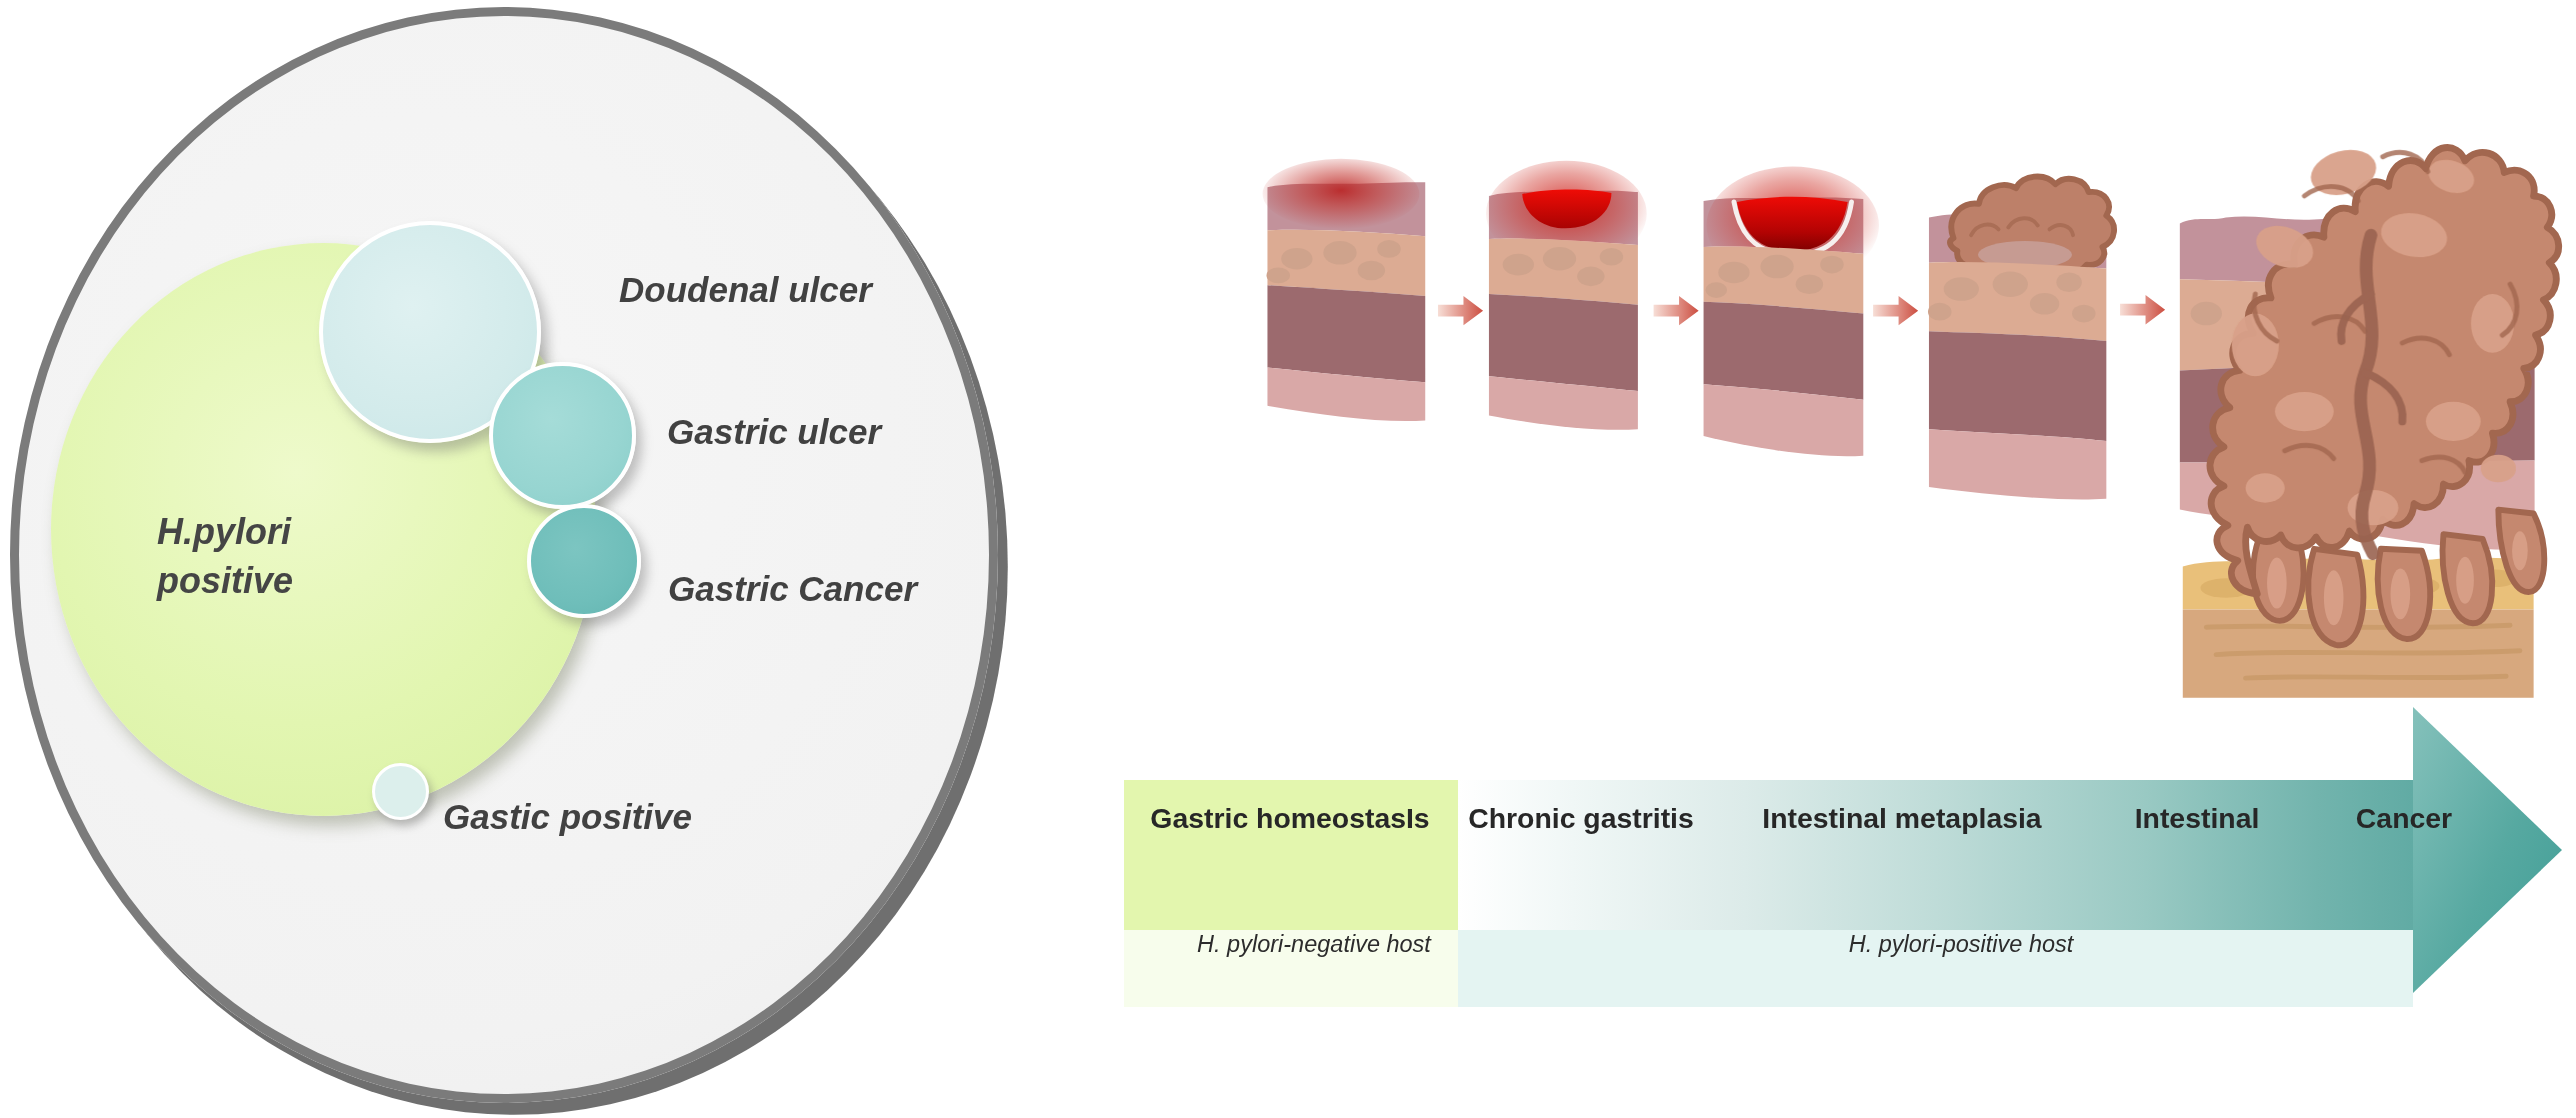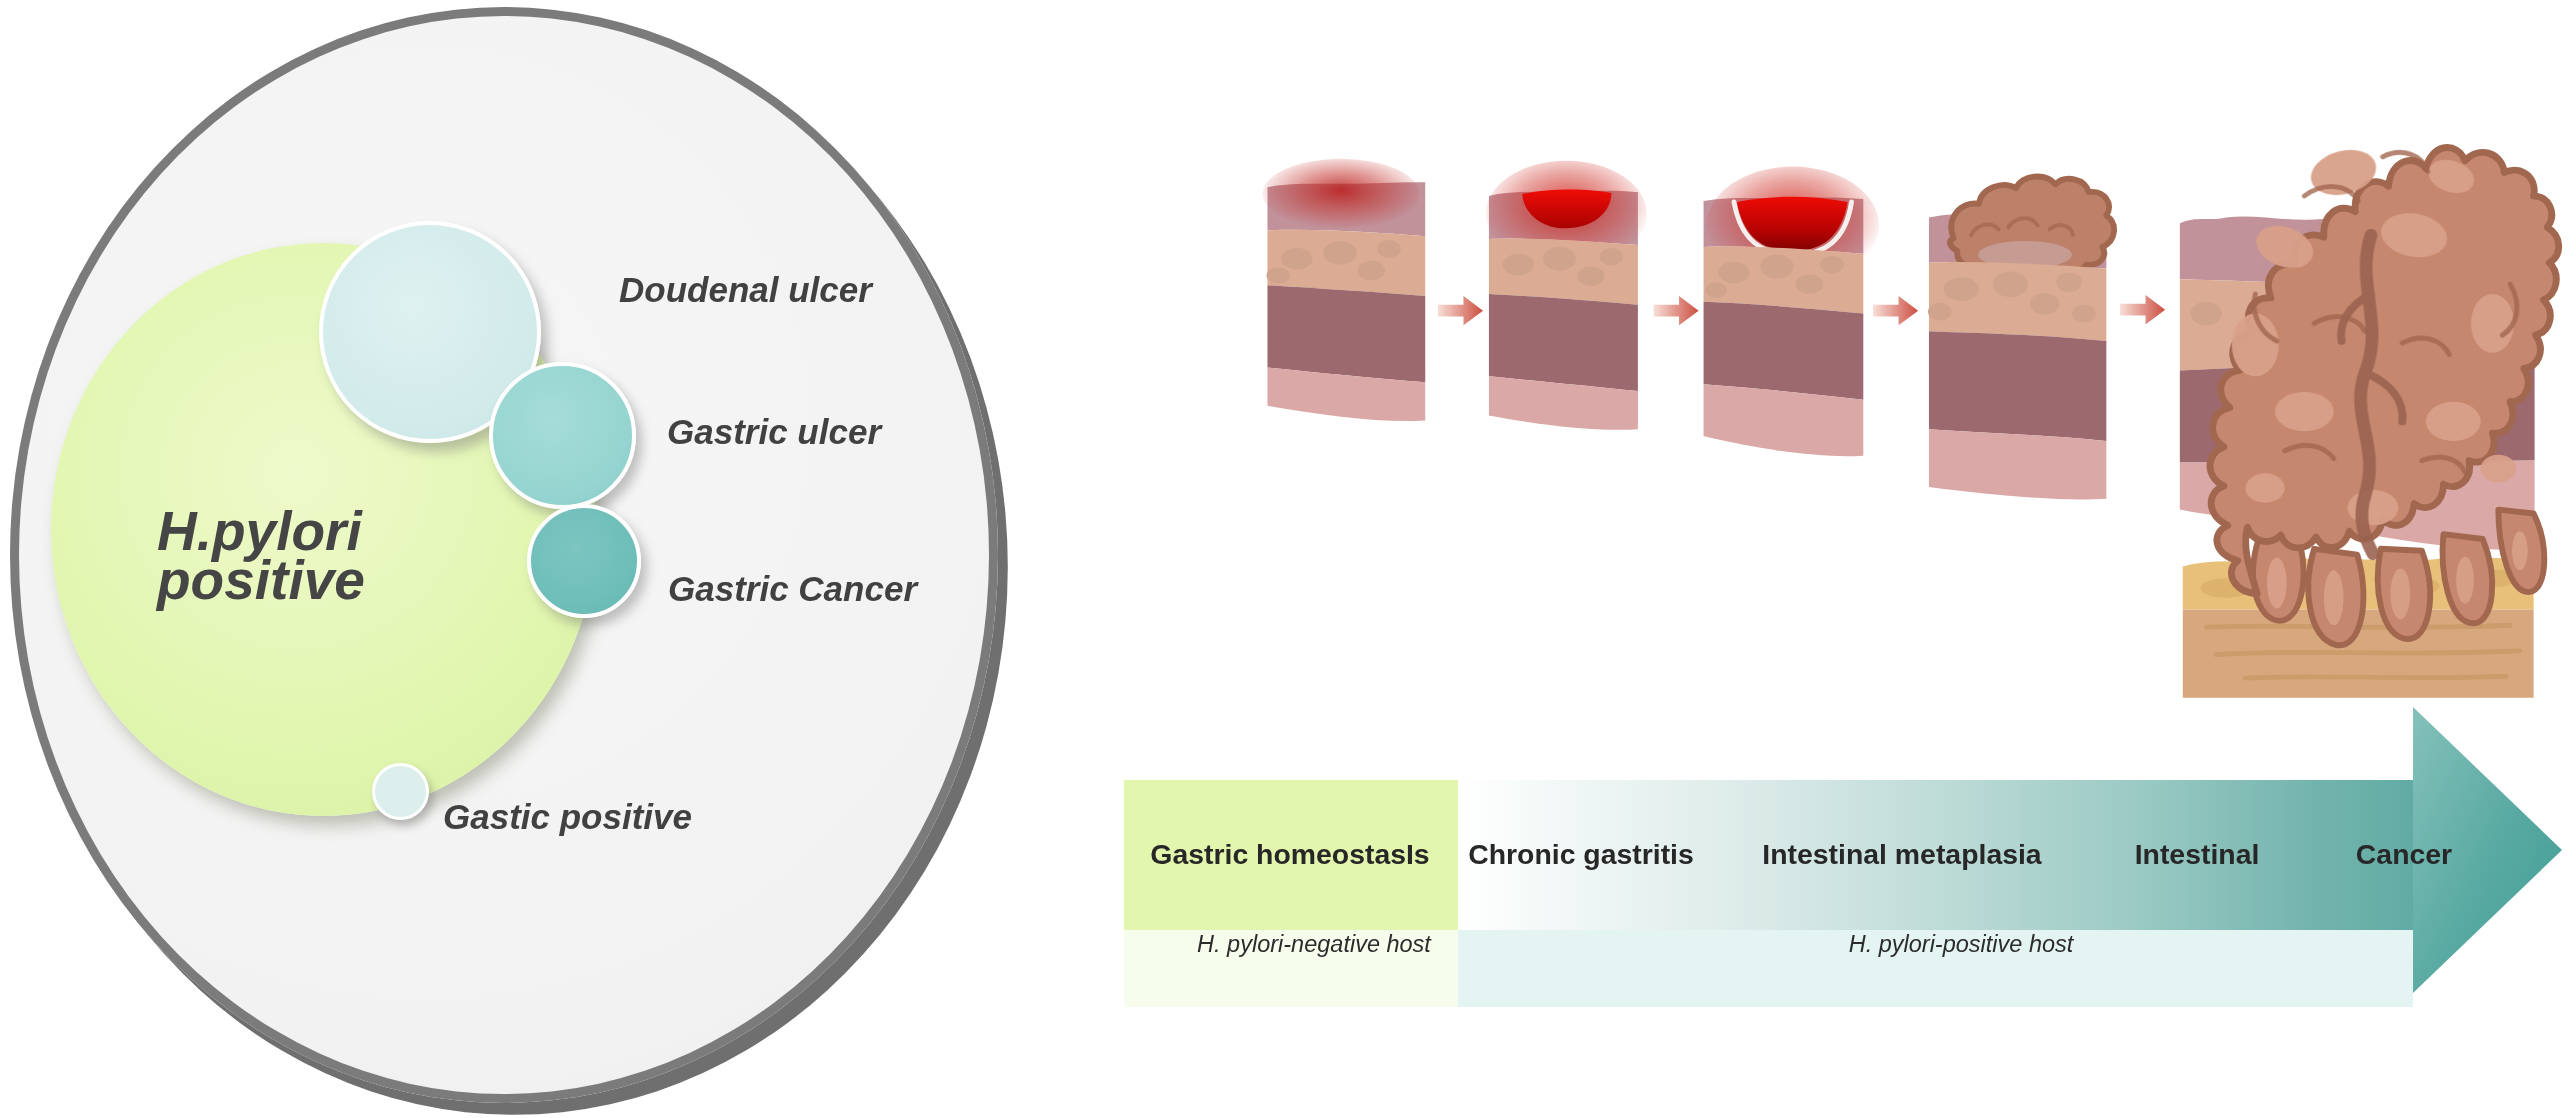--- a/index.html
+++ b/index.html
@@ -24,40 +24,40 @@
     border:4.9px solid #ffffff;box-shadow:5.9px 7.8px 10.8px rgba(110,110,110,.40);}
   #gastric-cancer-circle{left:527px;top:504px;width:114px;height:114px;z-index:4;
     background:radial-gradient(circle at 42% 38%, #7cc5c1 0%, #6fbeba 60%, #63b5b1 100%);
     border:4.9px solid #ffffff;box-shadow:5.9px 7.8px 10.8px rgba(110,110,110,.40);}
   #lymphoma-circle{left:372px;top:763px;width:57px;height:57px;z-index:3;
     background:#dcefec;border:3.9px solid #ffffff;
     box-shadow:3.9px 5.9px 8.8px rgba(110,110,110,.40);}
   .venn-label{z-index:5;font-weight:bold;font-style:italic;font-size:35px;
     color:#414141;white-space:nowrap;transform:translateY(-50%);}
   #hp-label{left:157px;top:507px;z-index:5;font-weight:bold;font-style:italic;
-    font-size:55px;line-height:49px;color:#454545;}
+    font-size:36px;line-height:49px;color:#454545;}
   #label-duodenal{left:575px;top:290px;margin-left:44px;}
   #label-gastric-ulcer{left:667px;top:432px;}
   #label-gastric-cancer{left:668px;top:589px;}
   #label-lymphoma{left:443px;top:817px;}
 
   
   #tissue-svg{left:1128px;top:49px;width:1451px;height:686px;}
 
   
   #stage-green-box{left:1124px;top:780px;width:334px;height:150px;background:#e3f6ae;}
   #stage-gradient-band{left:1458px;top:780px;width:955px;height:150px;
     background:linear-gradient(90deg,#ffffff 0%,#f0f7f6 12%,#dcebe9 30%,
       #bfdcd8 50%,#99c9c3 72%,#72b4ad 90%,#61aba4 100%);}
   #big-arrowhead{left:2413px;top:707px;width:149px;height:286px;
     clip-path:polygon(0 0,100% 50%,0 100%);
     background:linear-gradient(115deg,#85c1bb 0%,#57a9a1 55%,#3f9d96 100%);}
   #host-negative-band{left:1124px;top:930px;width:334px;height:77px;background:#f7fdec;}
   #host-positive-band{left:1458px;top:930px;width:955px;height:77px;background:#e4f4f2;}
-  .stage-label{position:absolute;top:854px;transform:translate(-50%,-50%);
+  .stage-label{position:absolute;top:818px;transform:translate(-50%,-50%);
     font-weight:bold;font-size:28.4px;color:#272727;white-space:nowrap;z-index:6;}
   .host-label{position:absolute;top:944px;transform:translate(-50%,-50%);
     font-style:italic;font-size:23.5px;color:#2c2c2c;white-space:nowrap;z-index:6;margin-left:24px;}
 </style>
 </head>
 <body>
 
 <div class="abs circle" id="venn-outer"></div>
 <div class="abs circle" id="hp-circle"></div>
 <div class="abs circle" id="duodenal-circle"></div>

